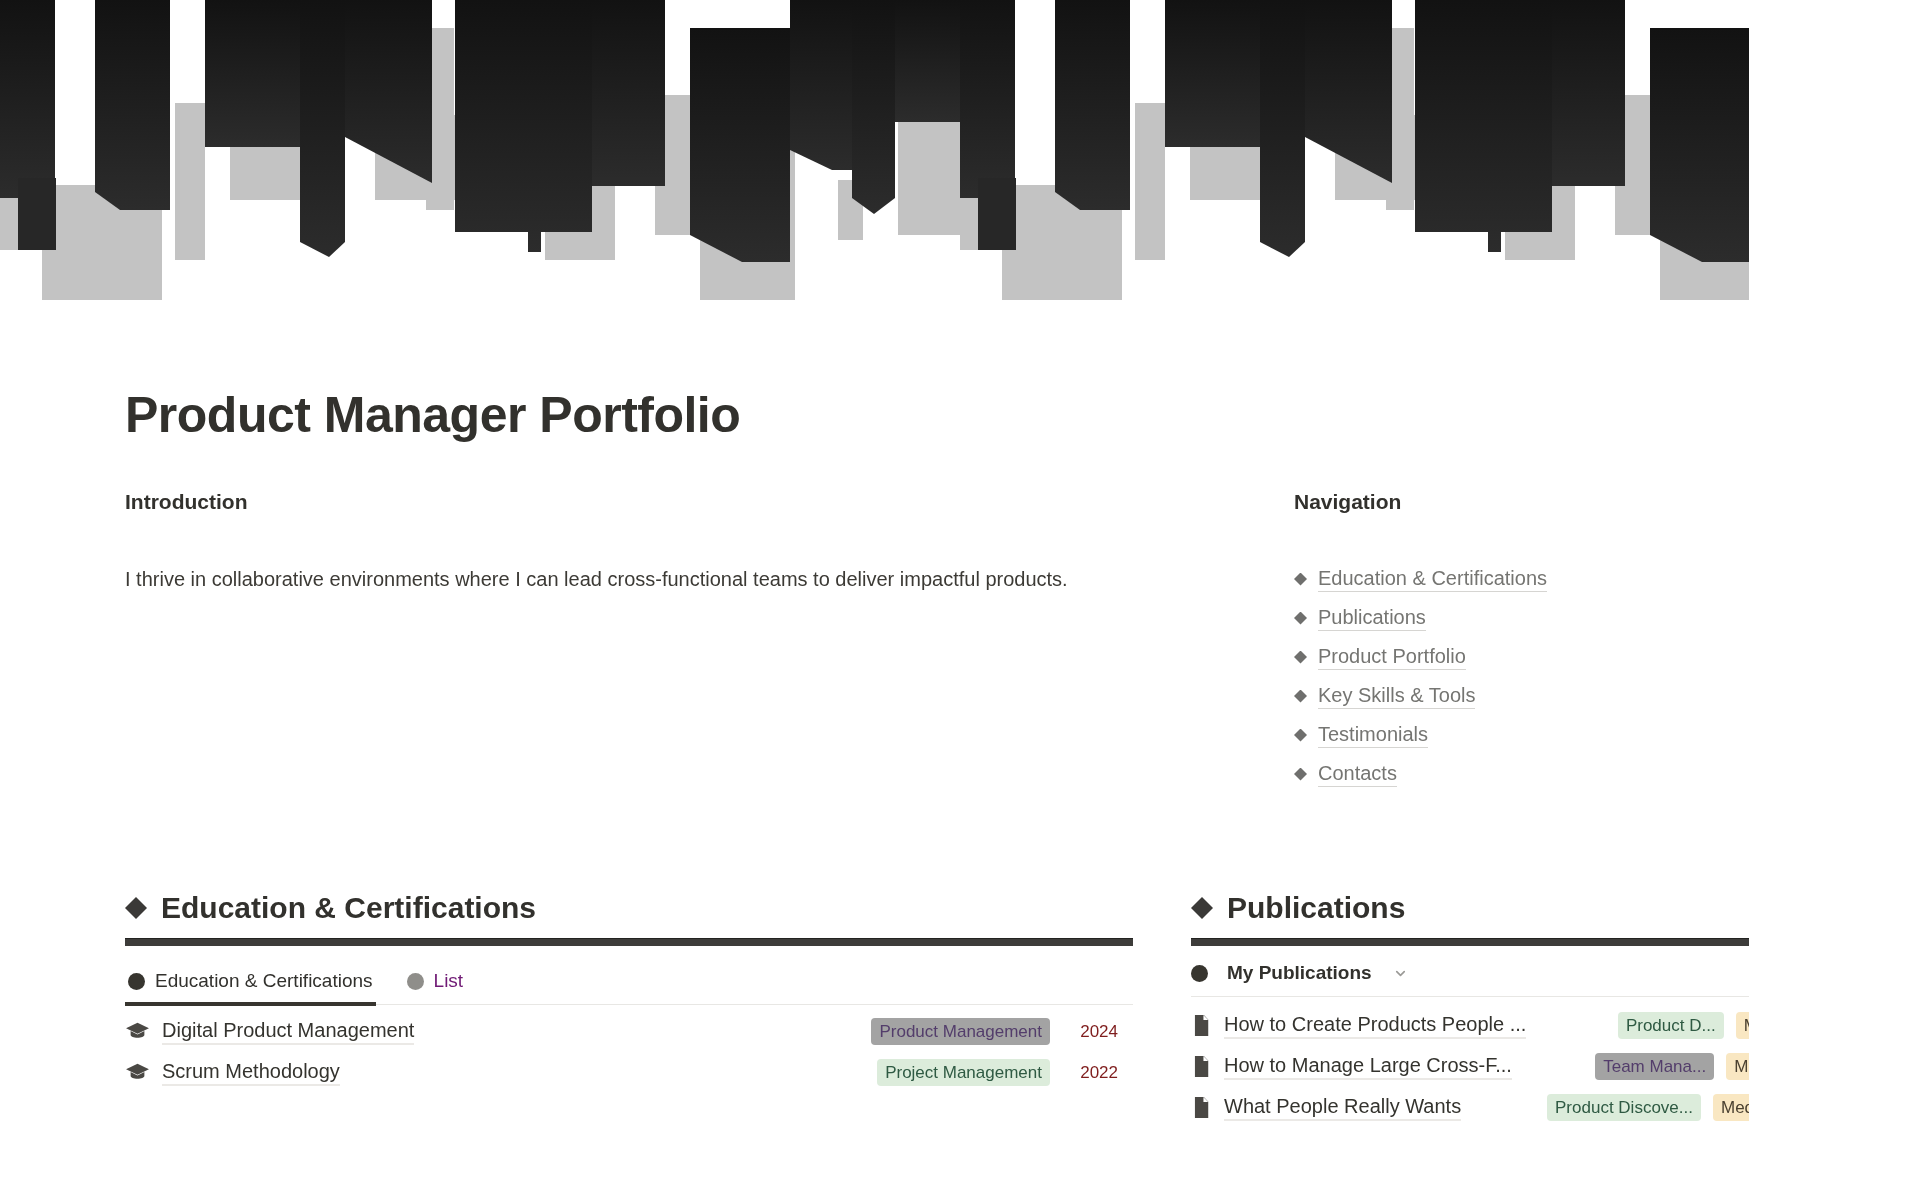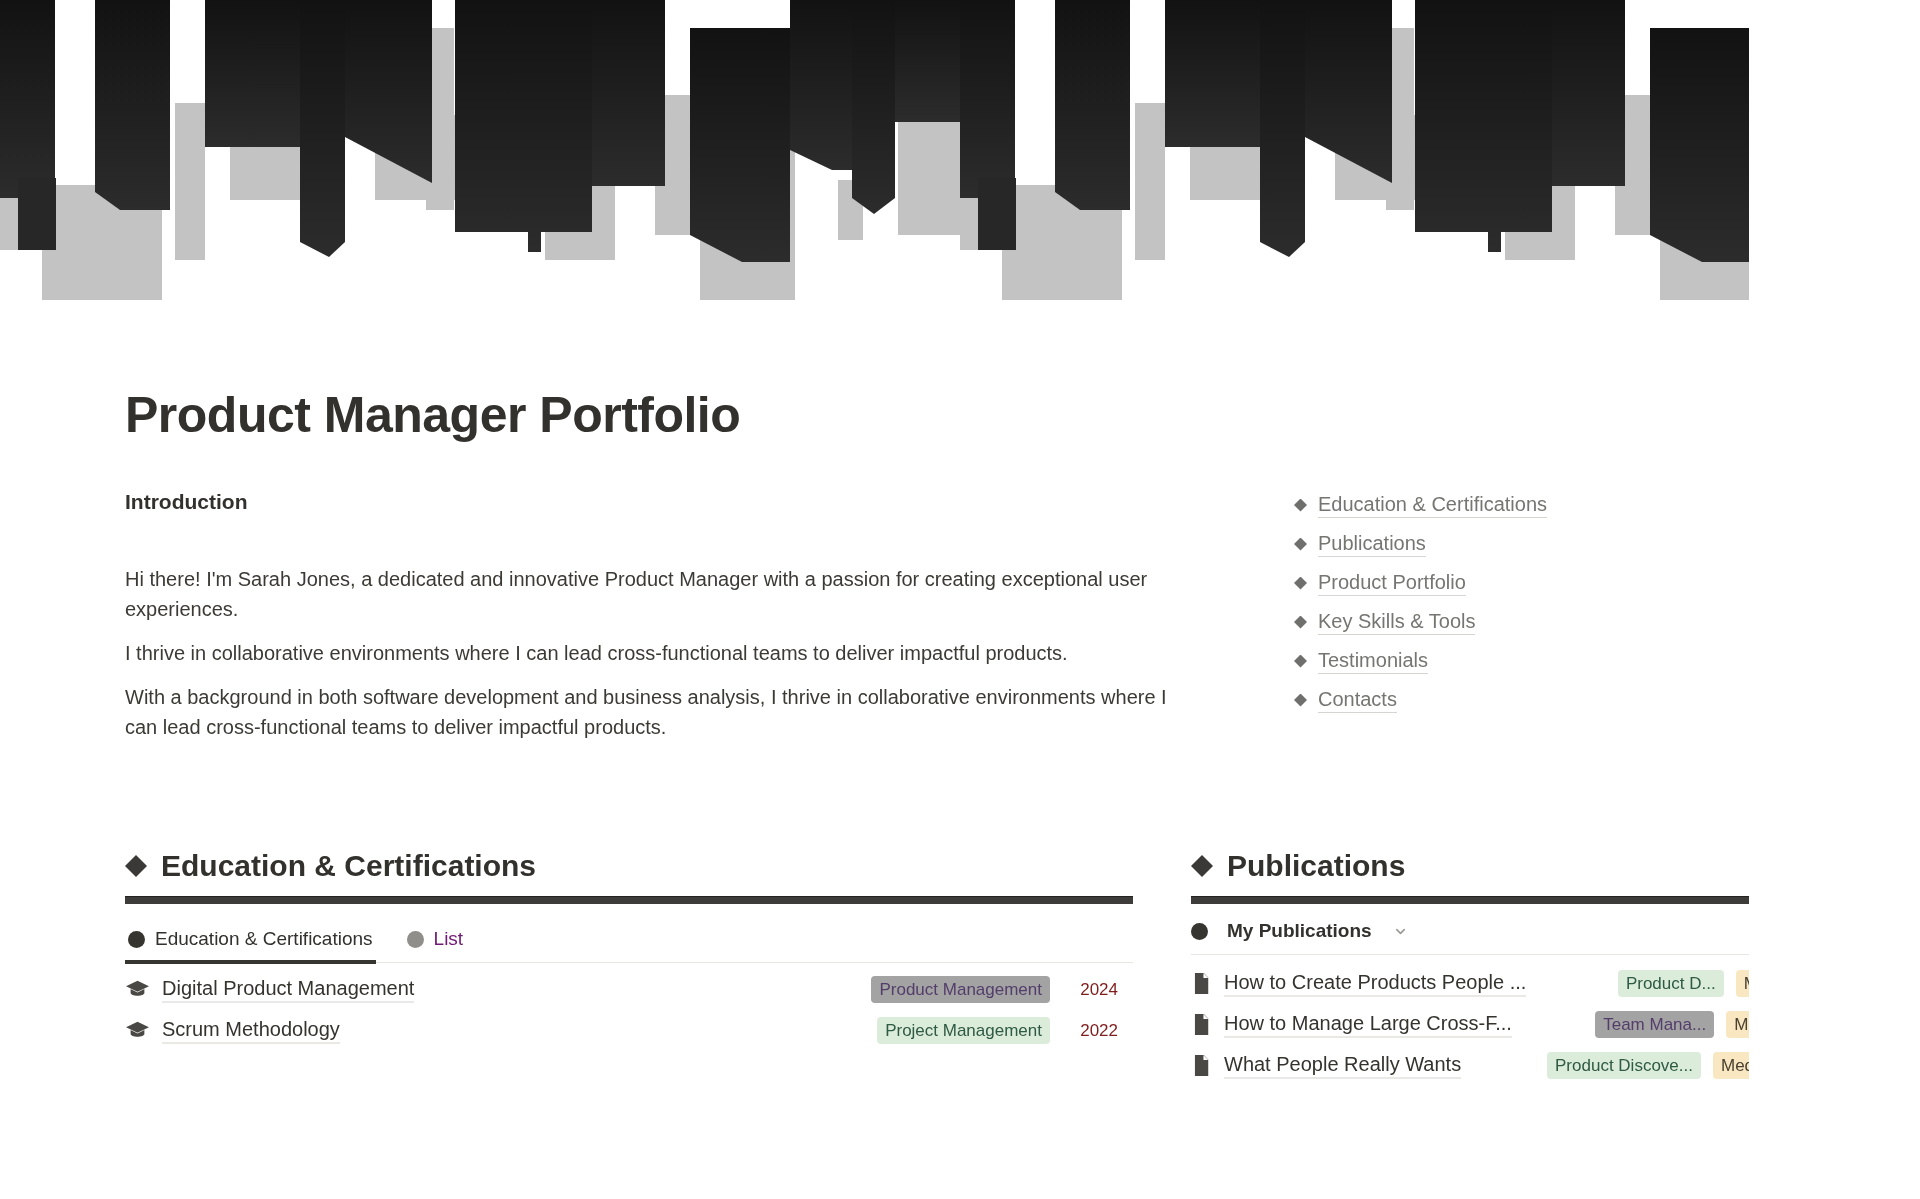--- a/index.html
+++ b/index.html
@@ -116,25 +116,24 @@
     <use href="#tile" x="960"></use>
   </svg>
 
   <div class="content">
 
     <h1 class="page-title">Product Manager Portfolio</h1>
 
     <div class="row1">
       <div class="intro">
         <h3 class="col-heading">Introduction</h3>
-        <p>Hi there! I'm Sarah Jones, a dedicated and innovative Product Manager with a passion for creating exceptional user experiences.</p>
         <p>I thrive in collaborative environments where I can lead cross-functional teams to deliver impactful products.</p>
-        <p>With a background in both software development and business analysis, I thrive in collaborative environments where I can lead cross-functional teams to deliver impactful products.</p>
       </div>
       <div>
+        <h3 class="col-heading">Navigation</h3>
         <div class="nav-list">
   <a class="nav-item">
     <span class="diamond"></span>
     <span class="nav-label">Education &amp; Certifications</span>
   </a>
 
   <a class="nav-item">
     <span class="diamond"></span>
     <span class="nav-label">Publications</span>
   </a>

